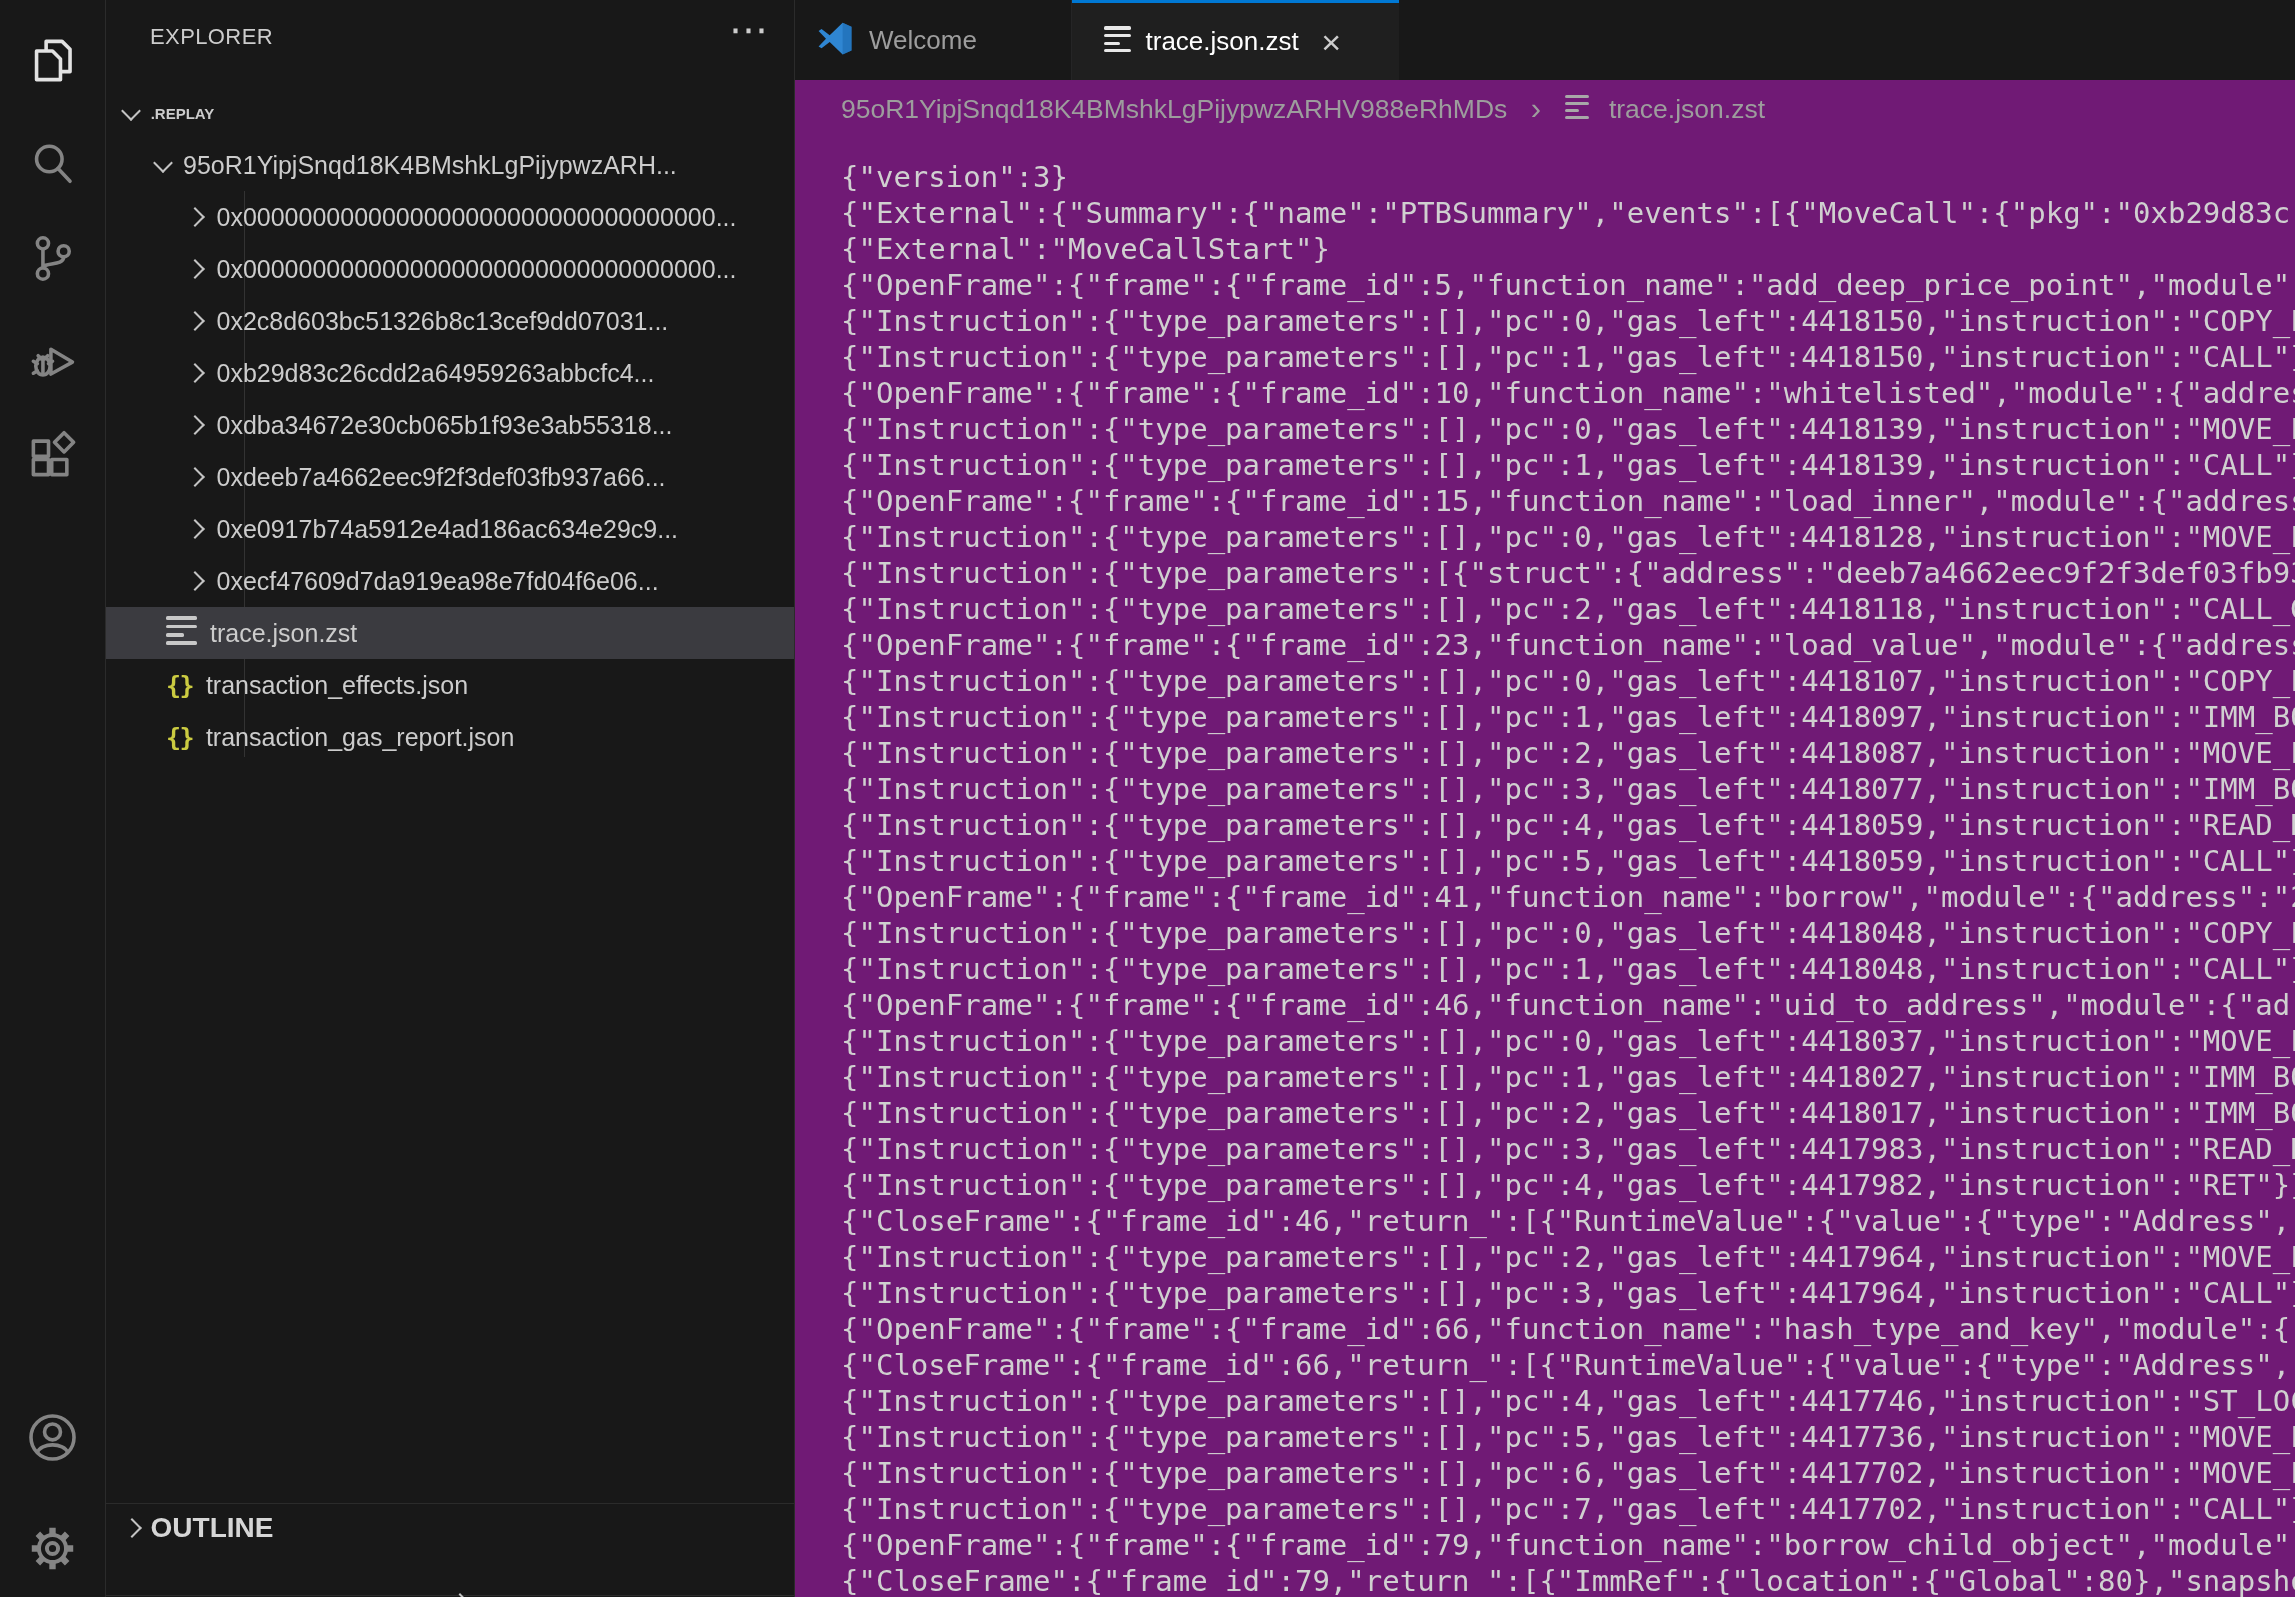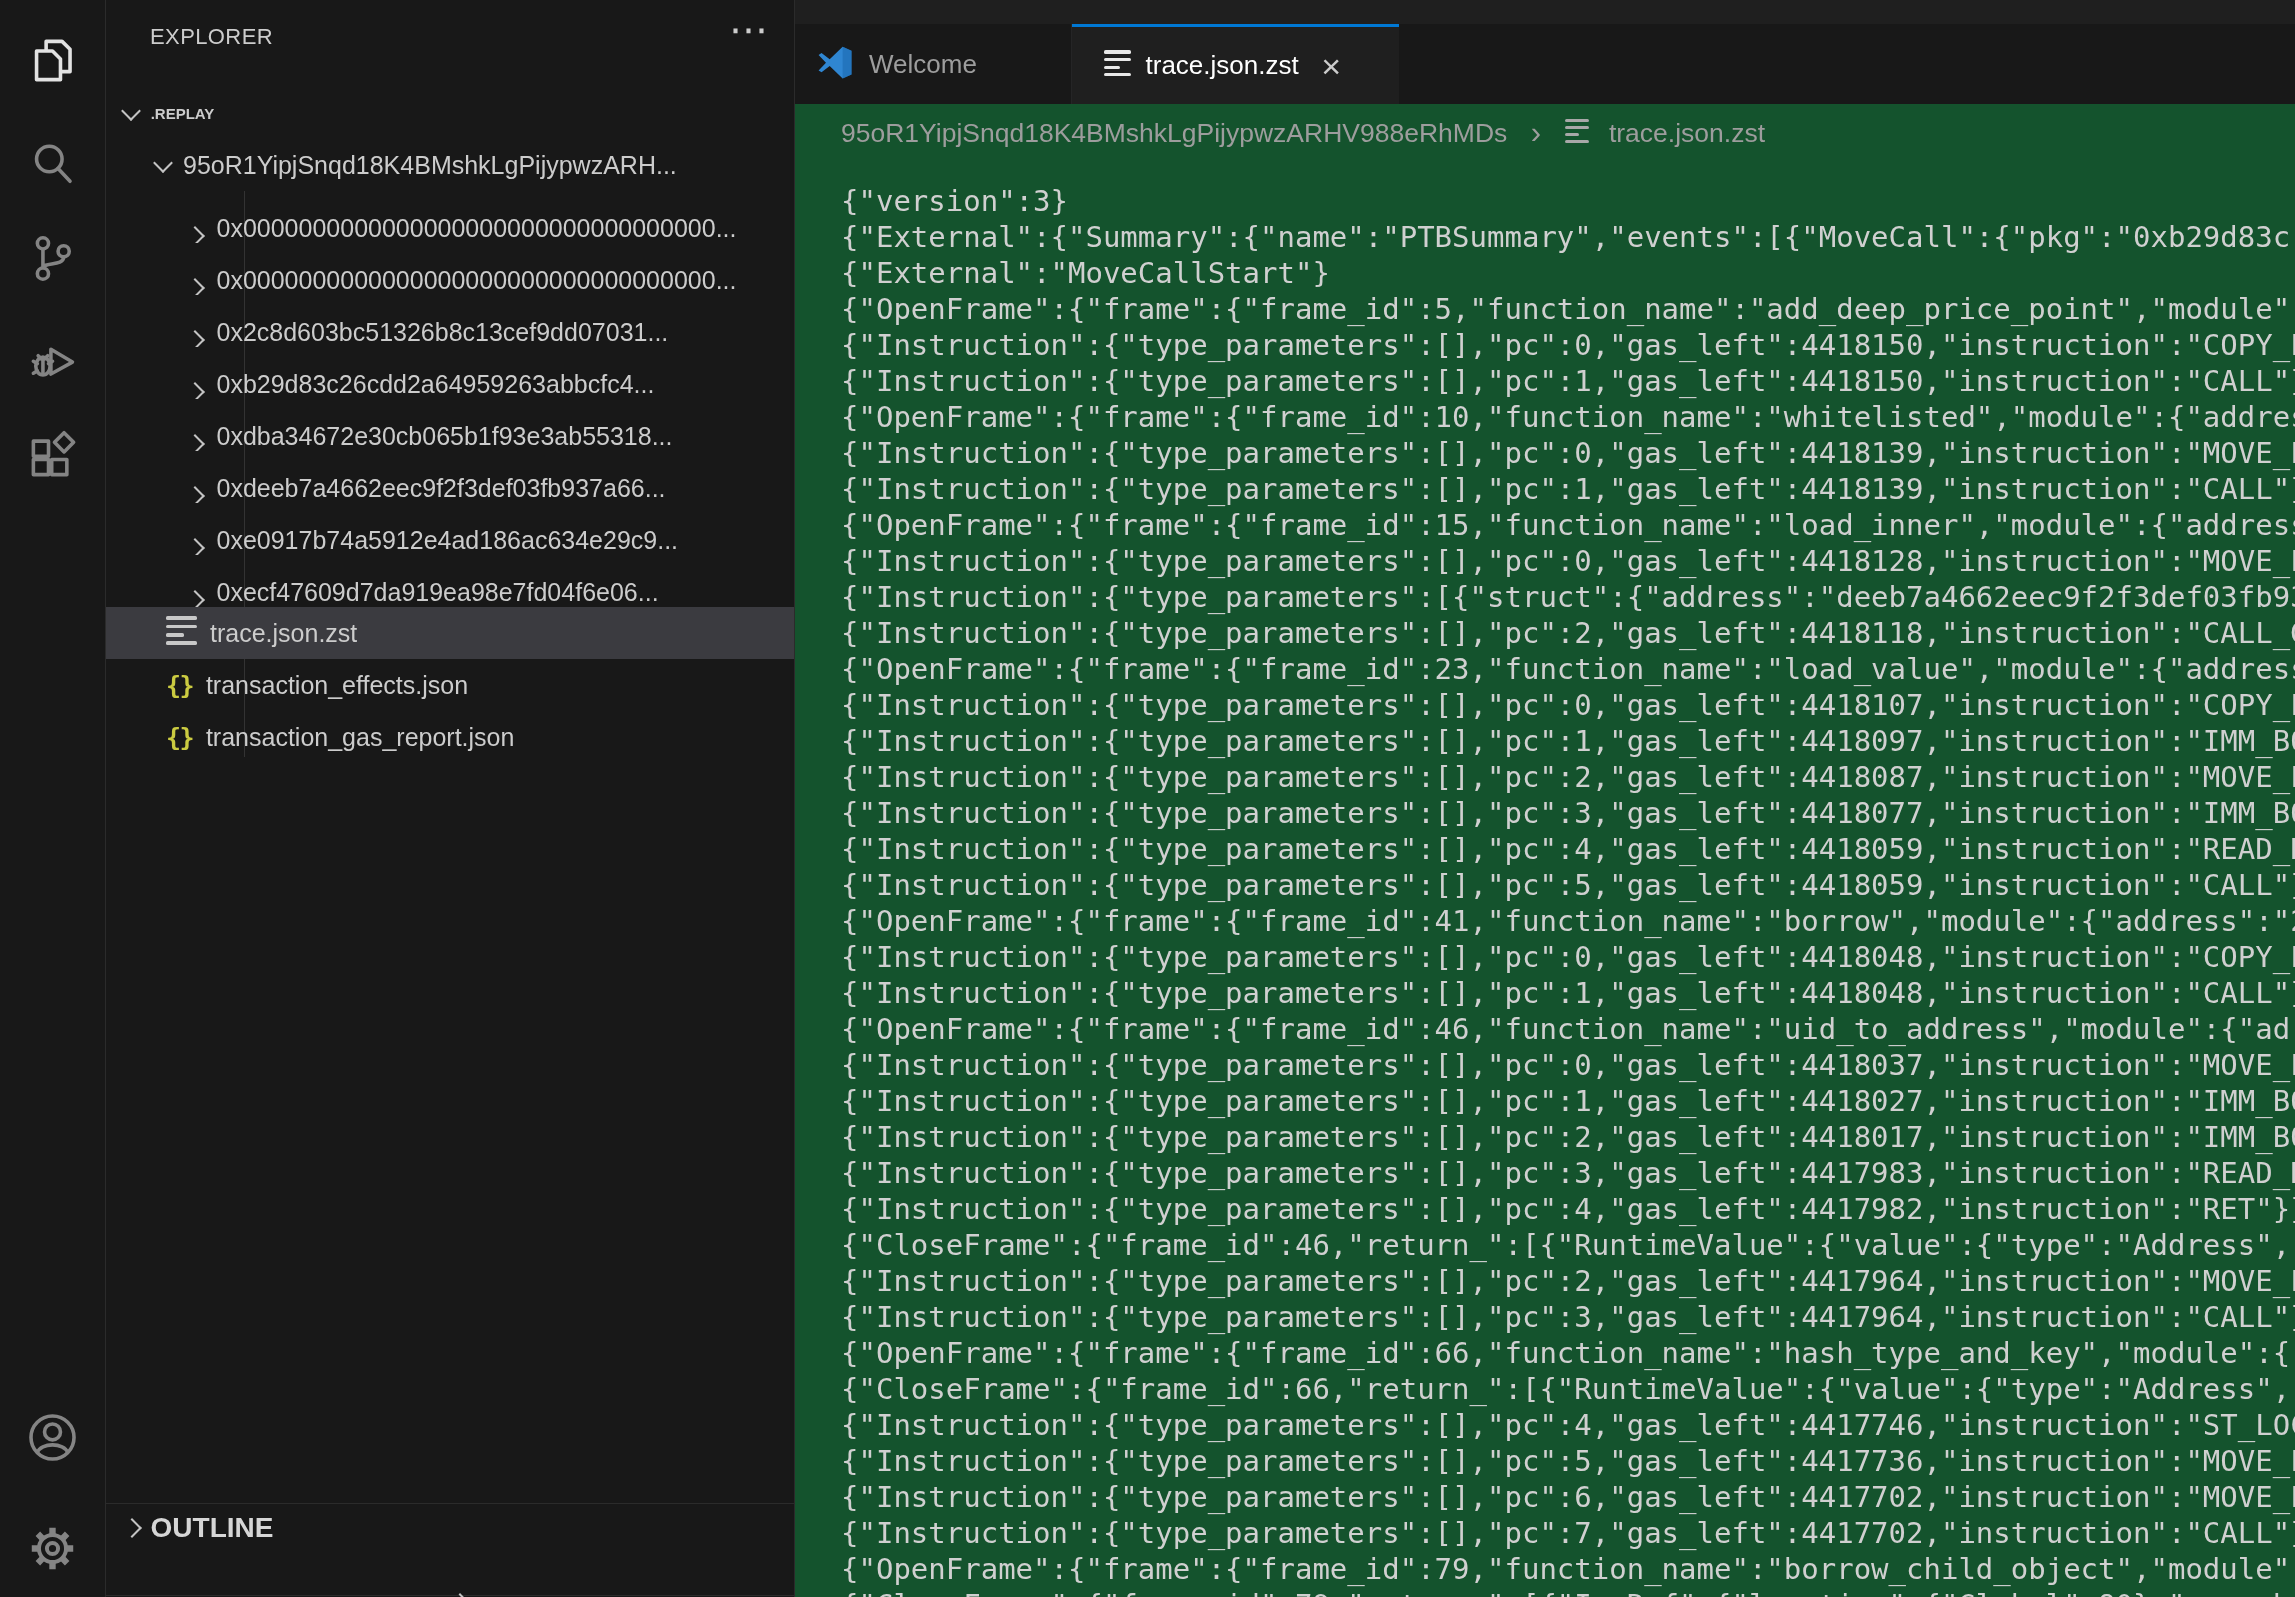--- a/index.html
+++ b/index.html
@@ -19,21 +19,21 @@
   #sb-more{position:absolute;left:623px;top:6.4px;font-size:39px;color:#cccccc;cursor:pointer;line-height:48px;}
   #tree{position:absolute;left:0;top:87px;width:100%;}
   .row{height:52px;display:flex;align-items:center;white-space:nowrap;overflow:hidden;
        font-size:25px;color:#cccccc;cursor:pointer;}
   .row.selected{background:#3b3b40;}
   .row .lbl{overflow:hidden;white-space:nowrap;}
   .row.kind-root{padding-left:17.7px;font-weight:bold;font-size:15px;}
   .row.kind-root .lbl{margin-left:13px;}
   .row.kind-folder-open{padding-left:50px;text-align:center;}
   .row.kind-folder-open .lbl{margin-left:13px;}
-  .row.kind-folder{padding-left:82px;align-items:flex-end;}
+  .row.kind-folder{padding-left:82px;}
   .row.kind-folder .lbl{margin-left:14.5px;}
   .row.kind-file{padding-left:60px;}
   .row.kind-file .lbl{margin-left:13px;}
   #indent-guide{position:absolute;left:138px;top:191px;width:0.8px;height:566px;background:#333333;}
 
   .chev{width:12px;height:12px;border-right:2.4px solid #c3c3c3;border-bottom:2.4px solid #c3c3c3;
         display:inline-block;flex:none;}
   .chev.right{transform:rotate(-45deg);}
   .chev.down{transform:rotate(45deg);margin-top:-4.8px;}
 
@@ -44,21 +44,21 @@
             color:#cbcb41;letter-spacing:-1.6px;}
 
   .panel{position:absolute;left:0;width:100%;border-top:0.8px solid #2b2b2b;display:flex;
          align-items:center;padding-left:19.3px;box-sizing:border-box;font-weight:bold;
          font-size:28px;color:#d6d6d6;cursor:pointer;}
   .panel .lbl{margin-left:11.3px;}
   #panel-outline{top:1503px;height:49px;}
   #panel-timeline{top:1595px;height:44px;flex-direction:column;}
 
   
-  #editor{position:absolute;left:795px;top:0;right:0;bottom:0;overflow:hidden;background:#14532d;margin-top:24px;}
+  #editor{position:absolute;left:795px;top:0;right:0;bottom:0;overflow:hidden;background:#701a75;}
   #tabstrip{position:absolute;left:0;top:0;right:0;height:80px;background:#181818;display:flex;}
   .tab{display:flex;align-items:center;height:80px;box-sizing:border-box;cursor:pointer;flex:none;}
   #tab-welcome{width:277px;padding-left:21px;background:#181818;border-right:0.8px solid #252526;
                color:#9d9d9d;font-size:26px;}
   #tab-welcome .vsicon{width:37px;height:37px;margin-right:16px;flex:none;}
   #tab-active{width:327px;padding-left:32px;background:#1f1f1f;border-top:3.2px solid #0078d4;
               color:#ffffff;font-size:26px;}
   #tab-active .listicon{width:27px;margin-right:14.5px;}
   #tab-active .listicon i{height:3.2px;margin-bottom:4.4px;background:#e8e8e8;}
   #tab-close{margin-left:22.5px;font-size:34px;color:#cccccc;line-height:34px;}

